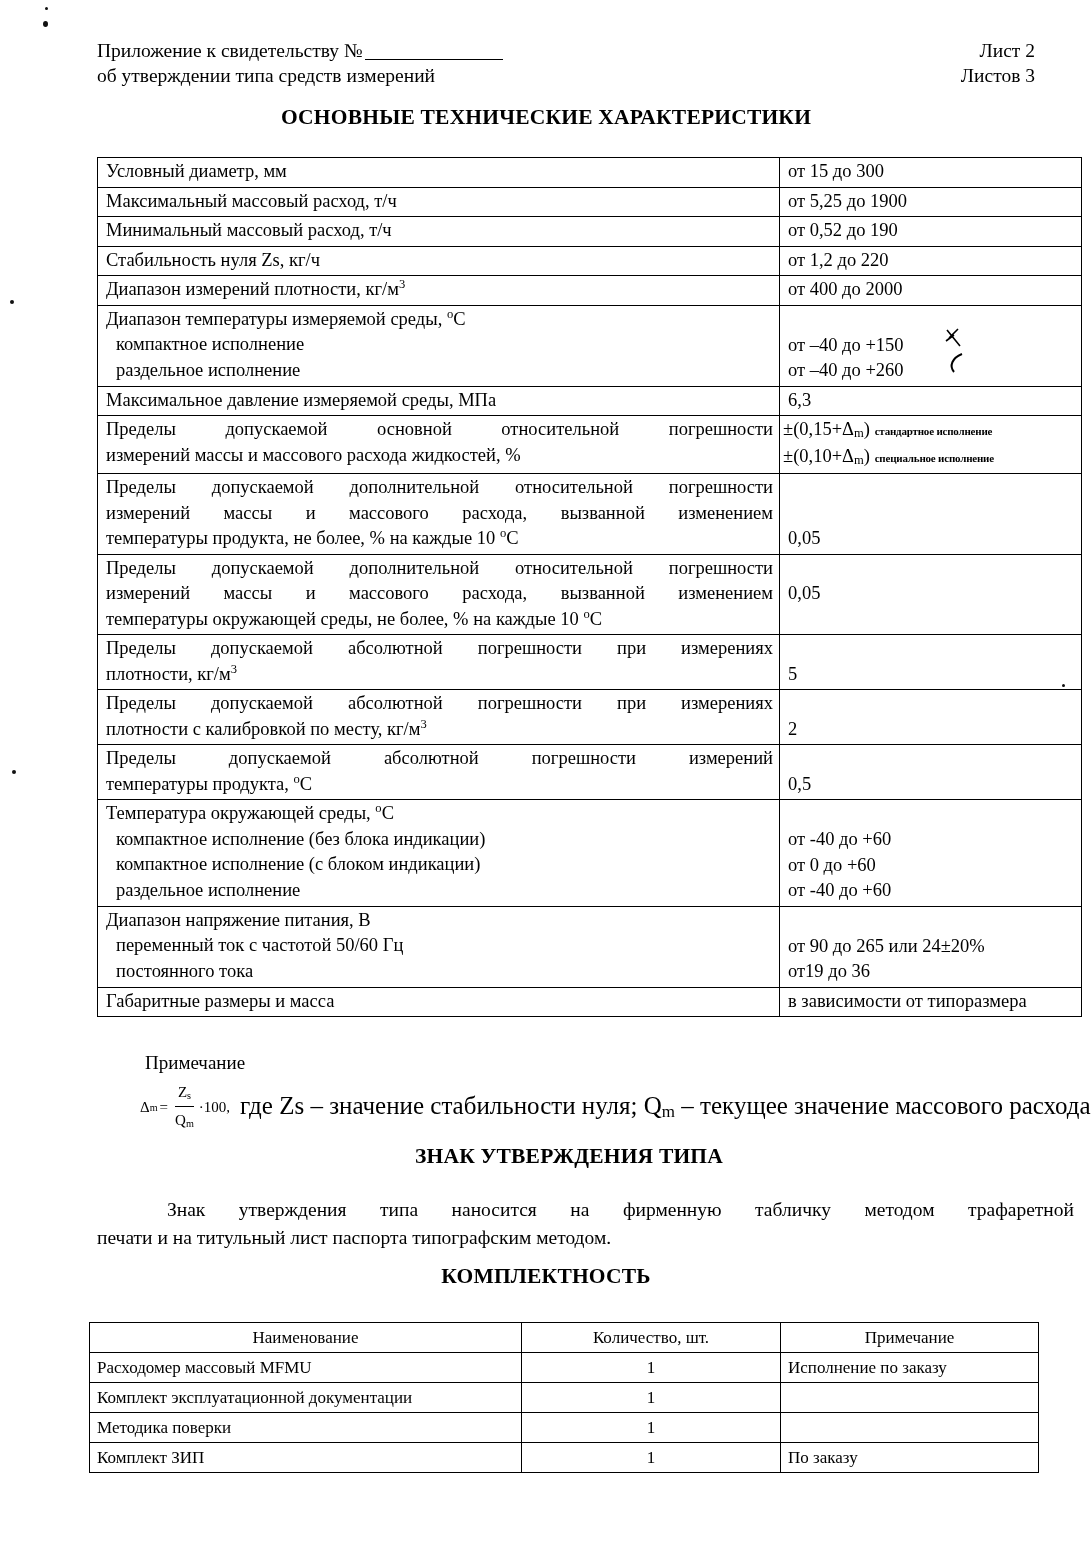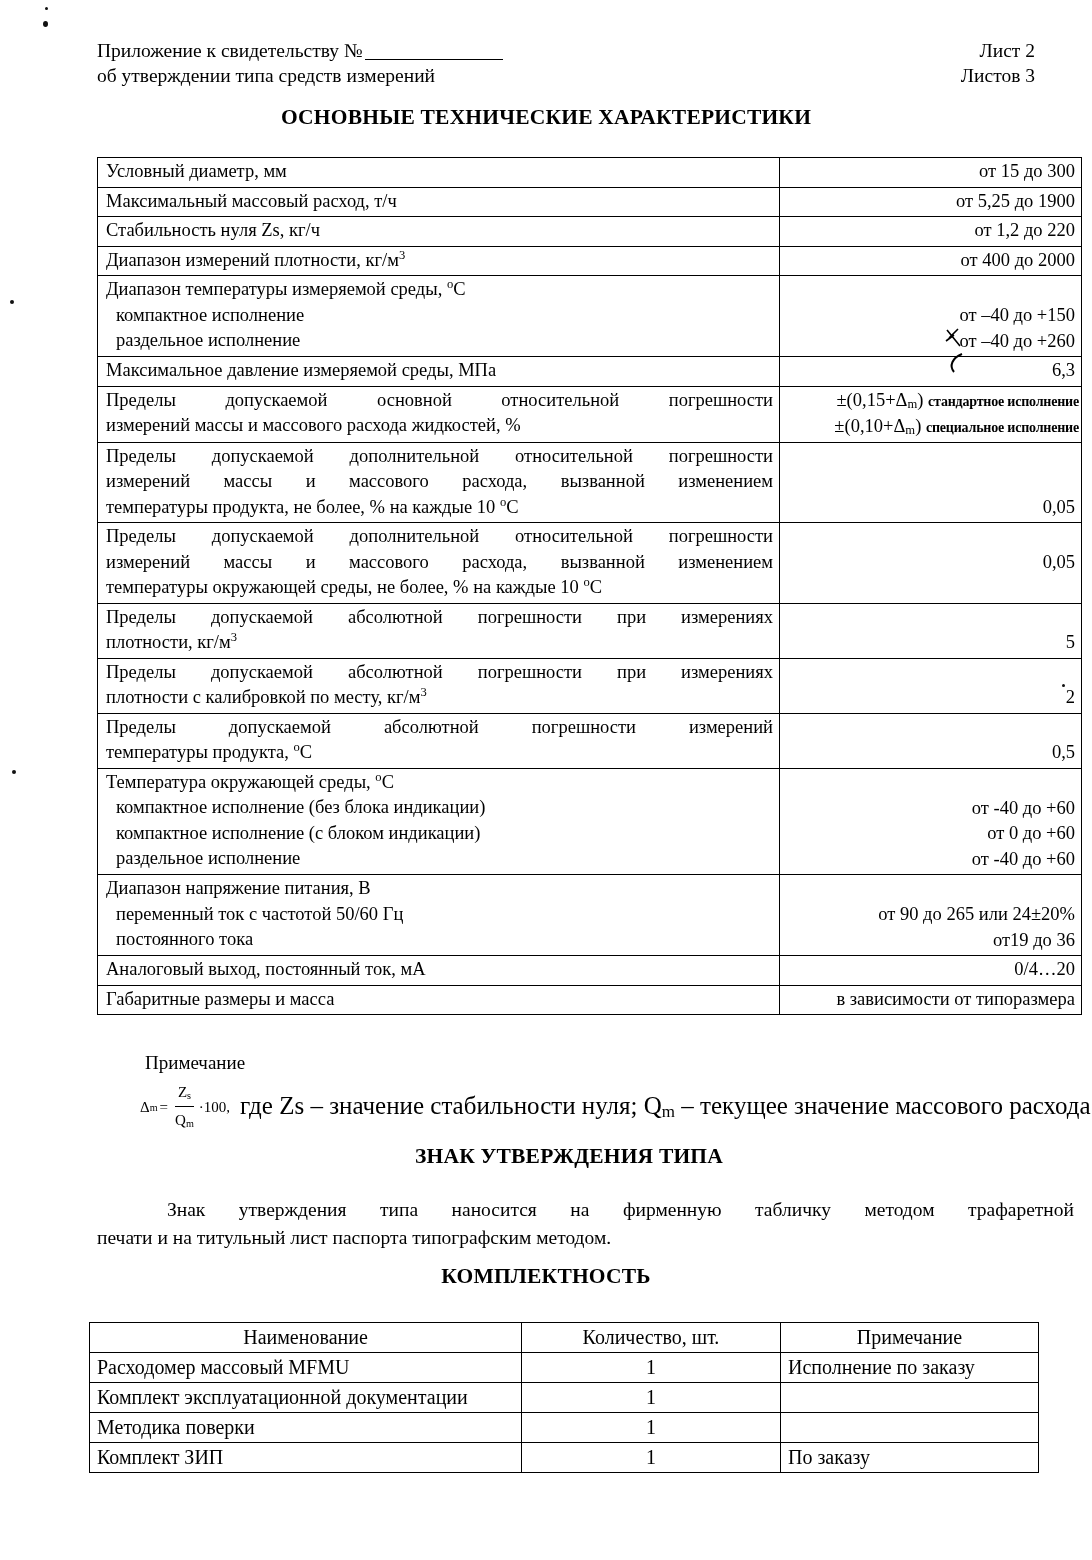--- a/index.html
+++ b/index.html
@@ -85,40 +85,40 @@
     line-height: 25.5px;
   }
   .spec-table td {
     border: 1.4px solid #000;
     padding: 1px 6px 2px 8px;
     vertical-align: top;
   }
   .spec-table col.c-name { width: 682px; }
   .spec-table col.c-val  { width: 302px; }
   .spec-table td.val {
-    text-align: right;
+    text-align: left;
     vertical-align: bottom;
     padding-bottom: 2px;
   }
   .spec-table td.val.mid { vertical-align: middle; }
   .just {
     text-align: justify;
     text-align-last: justify;
   }
   .just-last {
     text-align: justify;
     text-align-last: left;
   }
   sup.deg { font-size: 0.68em; vertical-align: 0.52em; line-height: 0; }
   sup.pw  { font-size: 0.68em; vertical-align: 0.52em; line-height: 0; }
   sub.sb  { font-size: 0.68em; vertical-align: -0.18em; line-height: 0; }
   .indent1 { padding-left: 10px; display: block; }
   .smallbold {
     font-weight: bold;
-    font-size: 14px;
+    font-size: 11px;
     letter-spacing: -0.2px;
   }
   .err-line { white-space: nowrap; font-size: 18.5px; line-height: 25px; }
   .nowrap { white-space: nowrap; }
 
   
   .penmark {
     position: absolute;
     pointer-events: none;
   }
@@ -180,21 +180,21 @@
   .mark-para .l2 { text-align: left; }
 
   
   .kit-table {
     position: absolute;
     left: 89px;
     top: 1322px;
     width: 949px;
     border-collapse: collapse;
     table-layout: fixed;
-    font-size: 20px;
+    font-size: 17px;
     line-height: 25px;
   }
   .kit-table td, .kit-table th {
     border: 1.4px solid #000;
     padding: 2px 7px;
     font-weight: normal;
     vertical-align: middle;
   }
   .kit-table col.k1 { width: 432px; }
   .kit-table col.k2 { width: 259px; }
@@ -237,20 +237,24 @@
     <tbody>
       <tr>
         <td>Условный диаметр, мм</td>
         <td class="val">от 15 до 300</td>
       </tr>
       <tr>
         <td>Максимальный массовый расход, т/ч</td>
         <td class="val">от 5,25 до 1900</td>
       </tr>
       <tr>
+        <td>Минимальный массовый расход, т/ч</td>
+        <td class="val">от 0,52 до 190</td>
+      </tr>
+      <tr>
         <td>Стабильность нуля Zs, кг/ч</td>
         <td class="val">от 1,2 до 220</td>
       </tr>
       <tr>
         <td><span>Диапазон измерений плотности, кг/м</span><sup class="pw">3</sup></td>
         <td class="val">от 400 до 2000</td>
       </tr>
 
       <tr>
         <td>
@@ -344,24 +348,20 @@
           <span class="indent1">переменный ток с частотой 50/60 Гц</span>
           <span class="indent1">постоянного тока</span>
         </td>
         <td class="val">
           <div style="height:26px"></div>
           <div class="nowrap">от 90 до 265 или 24±20%</div>
           <div class="nowrap">от19 до 36</div>
         </td>
       </tr>
 
-      <tr>
-        <td>Аналоговый выход, постоянный ток, мА</td>
-        <td class="val">0/4…20</td>
-      </tr>
       <tr>
         <td>Габаритные размеры и масса</td>
         <td class="val">в зависимости от типоразмера</td>
       </tr>
     </tbody>
   </table>
 
   <svg class="penmark" id="pen-150" width="28" height="26" viewBox="0 0 28 26">
     <path d="M3 4 L16 20 M14 3 L5 12 M2 15 L10 9" stroke="#000" stroke-width="1.6" fill="none"></path>
   </svg>

